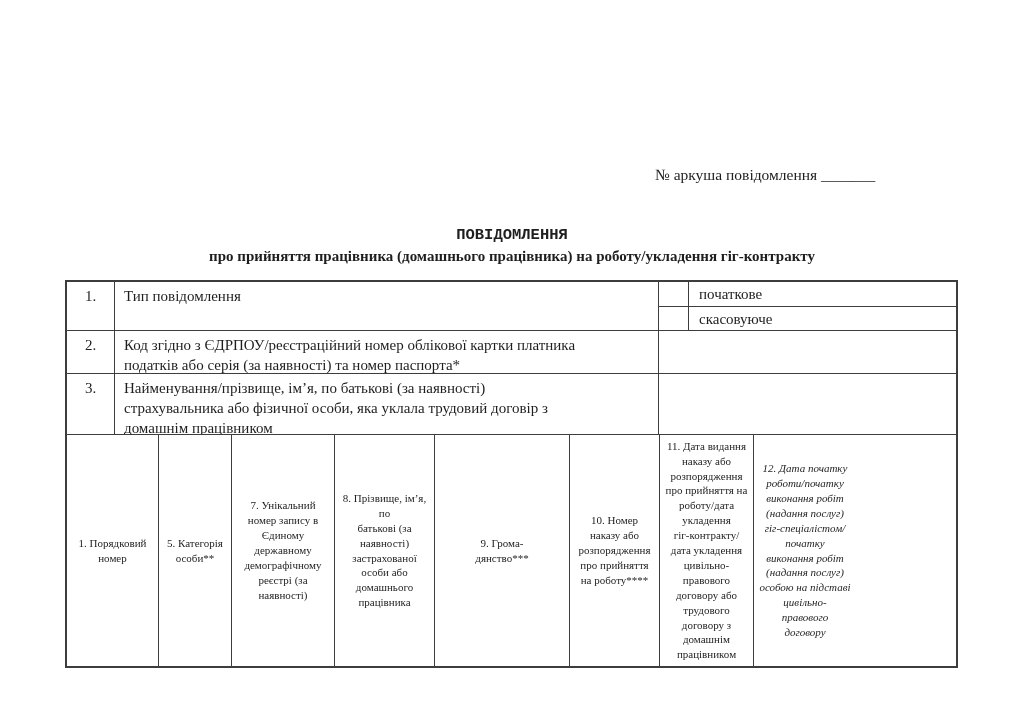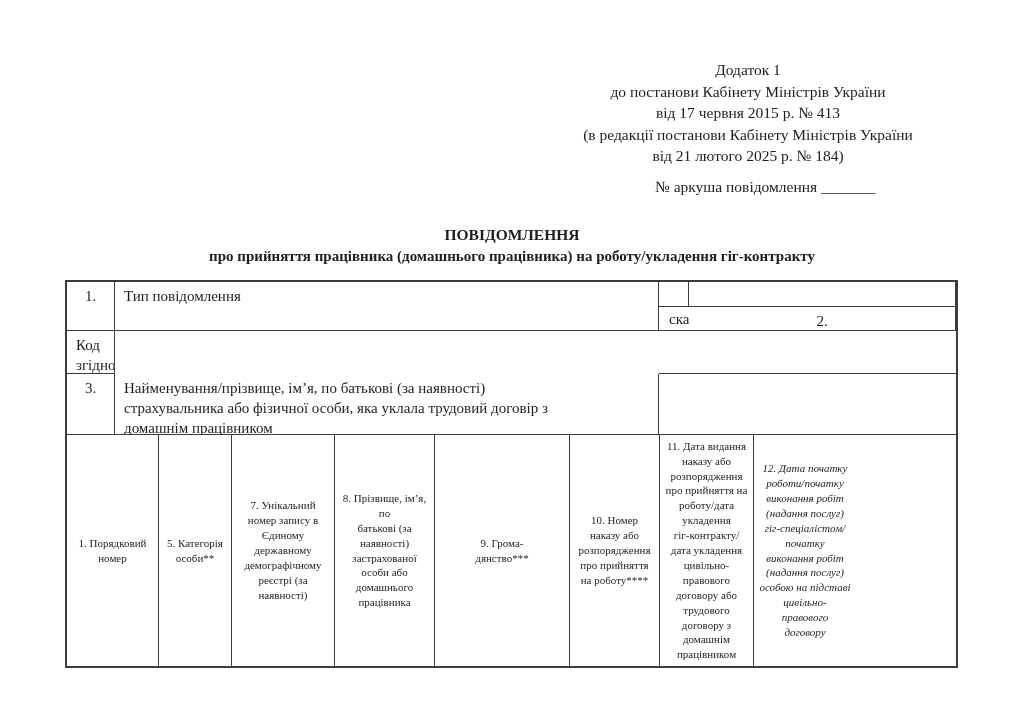--- a/index.html
+++ b/index.html
@@ -17,32 +17,33 @@
     position: absolute;
     top: 59px;
     left: 556px;
     width: 384px;
     text-align: center;
     font-size: 15.5px;
     line-height: 21.6px;
   }
   .sheet-line {
     position: absolute;
-    top: 178px;
+    top: 166px;
     left: 655px;
     font-size: 15.5px;
   }
   .title-main {
     position: absolute;
     top: 226px;
     left: 0;
     width: 100%;
     text-align: center;
     font-weight: bold;
     font-size: 15.5px;
+    font-family: Liberation Mono, monospace;
   }
   .title-sub {
     position: absolute;
     top: 248px;
     left: 0;
     width: 100%;
     text-align: center;
     font-weight: bold;
     font-size: 15px;
   }
@@ -93,40 +94,34 @@
     white-space: pre-line;
     overflow: hidden;
   }
   .head-cell.last-col { border-right: none; font-style: italic; }
 </style>
 </head>
 <body>
 
 <div class="doc">
 
-  <div class="annex-block">
-    <div>Додаток 1</div>
-    <div>до постанови Кабінету Міністрів України</div>
-    <div>від 17 червня 2015 р. № 413</div>
-    <div>(в редакції постанови Кабінету Міністрів України</div>
-    <div>від 21 лютого 2025 р. № 184)</div>
-  </div>
 
   <div class="sheet-line">№ аркуша повідомлення _______</div>
 
   <div class="title-main">ПОВІДОМЛЕННЯ</div>
   <div class="title-sub">про прийняття працівника (домашнього працівника) на роботу/укладення гіг-контракту</div>
 
   <div class="form-table">
 
     <div class="top-grid">
 
       <div class="cell num-cell span2">1.</div>
       <div class="cell label-cell span2">Тип повідомлення</div>
       <div class="cell"></div>
+      <div class="cell opt-label last-col">початкове</div>
       <div class="cell"></div>
       <div class="cell opt-label last-col">скасовуюче</div>
 
       <div class="cell num-cell">2.</div>
       <div class="cell label-cell">Код згідно з ЄДРПОУ/реєстраційний номер облікової картки платника
 податків або серія (за наявності) та номер паспорта*</div>
       <div class="cell last-col" style="grid-column: 3 / 5;"></div>
 
       <div class="cell num-cell">3.</div>
       <div class="cell label-cell">Найменування/прізвище, ім’я, по батькові (за наявності)

